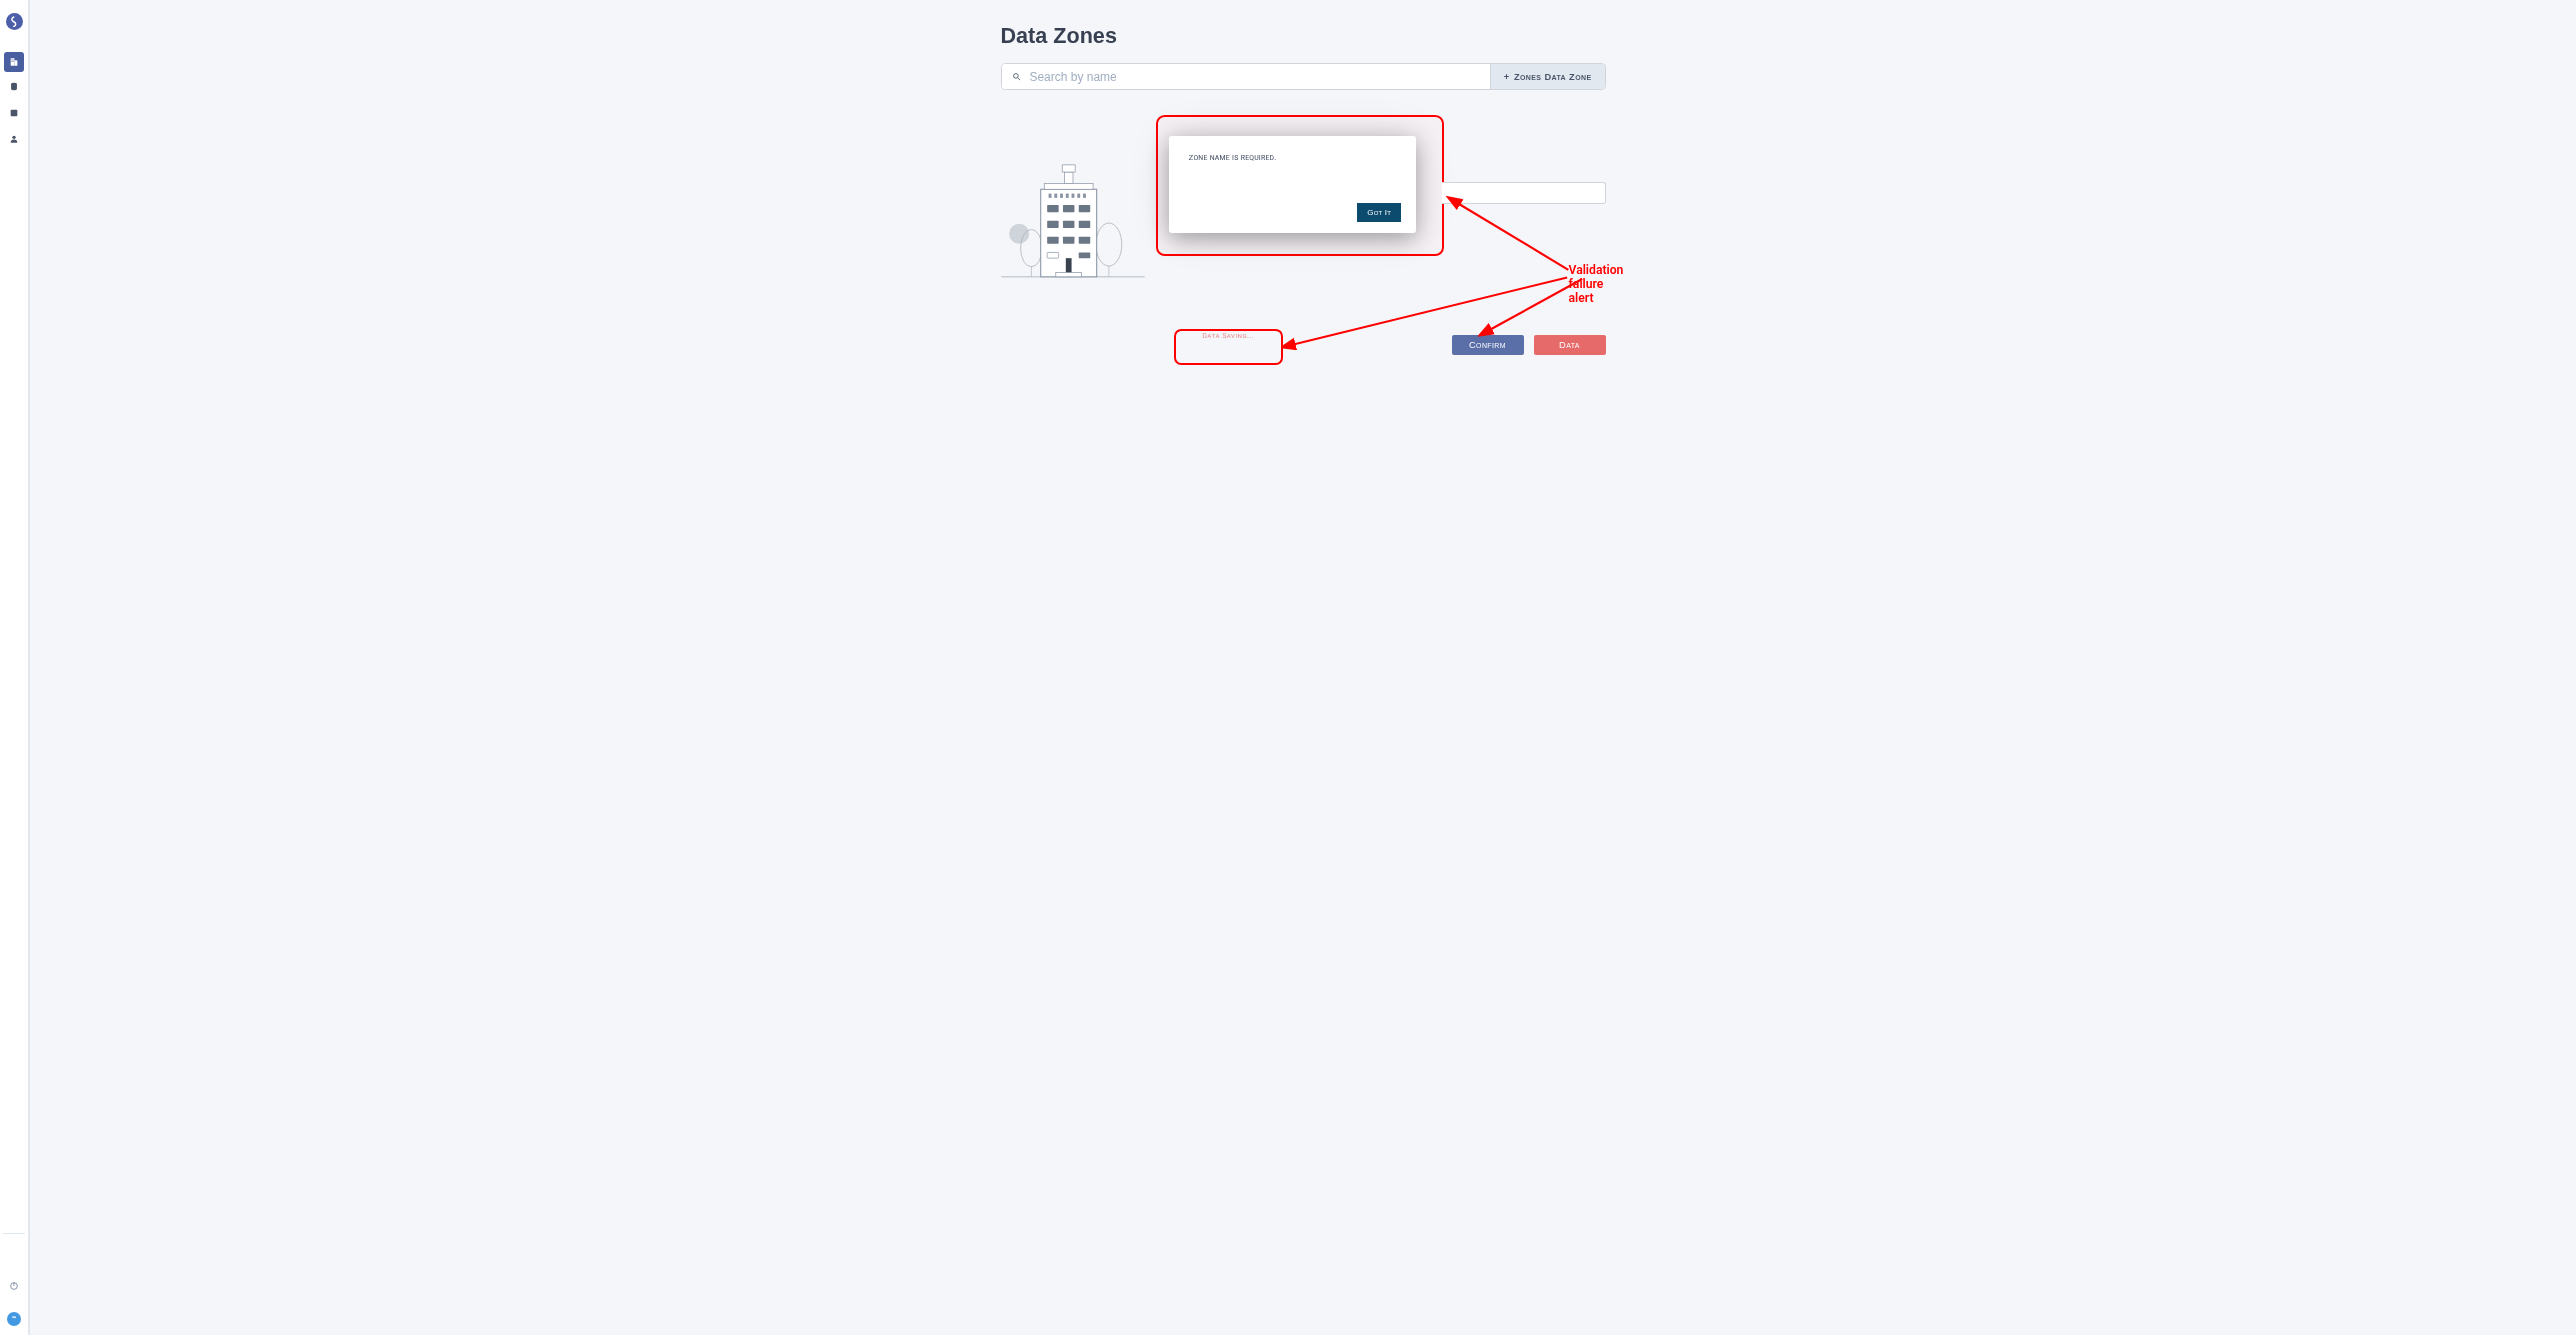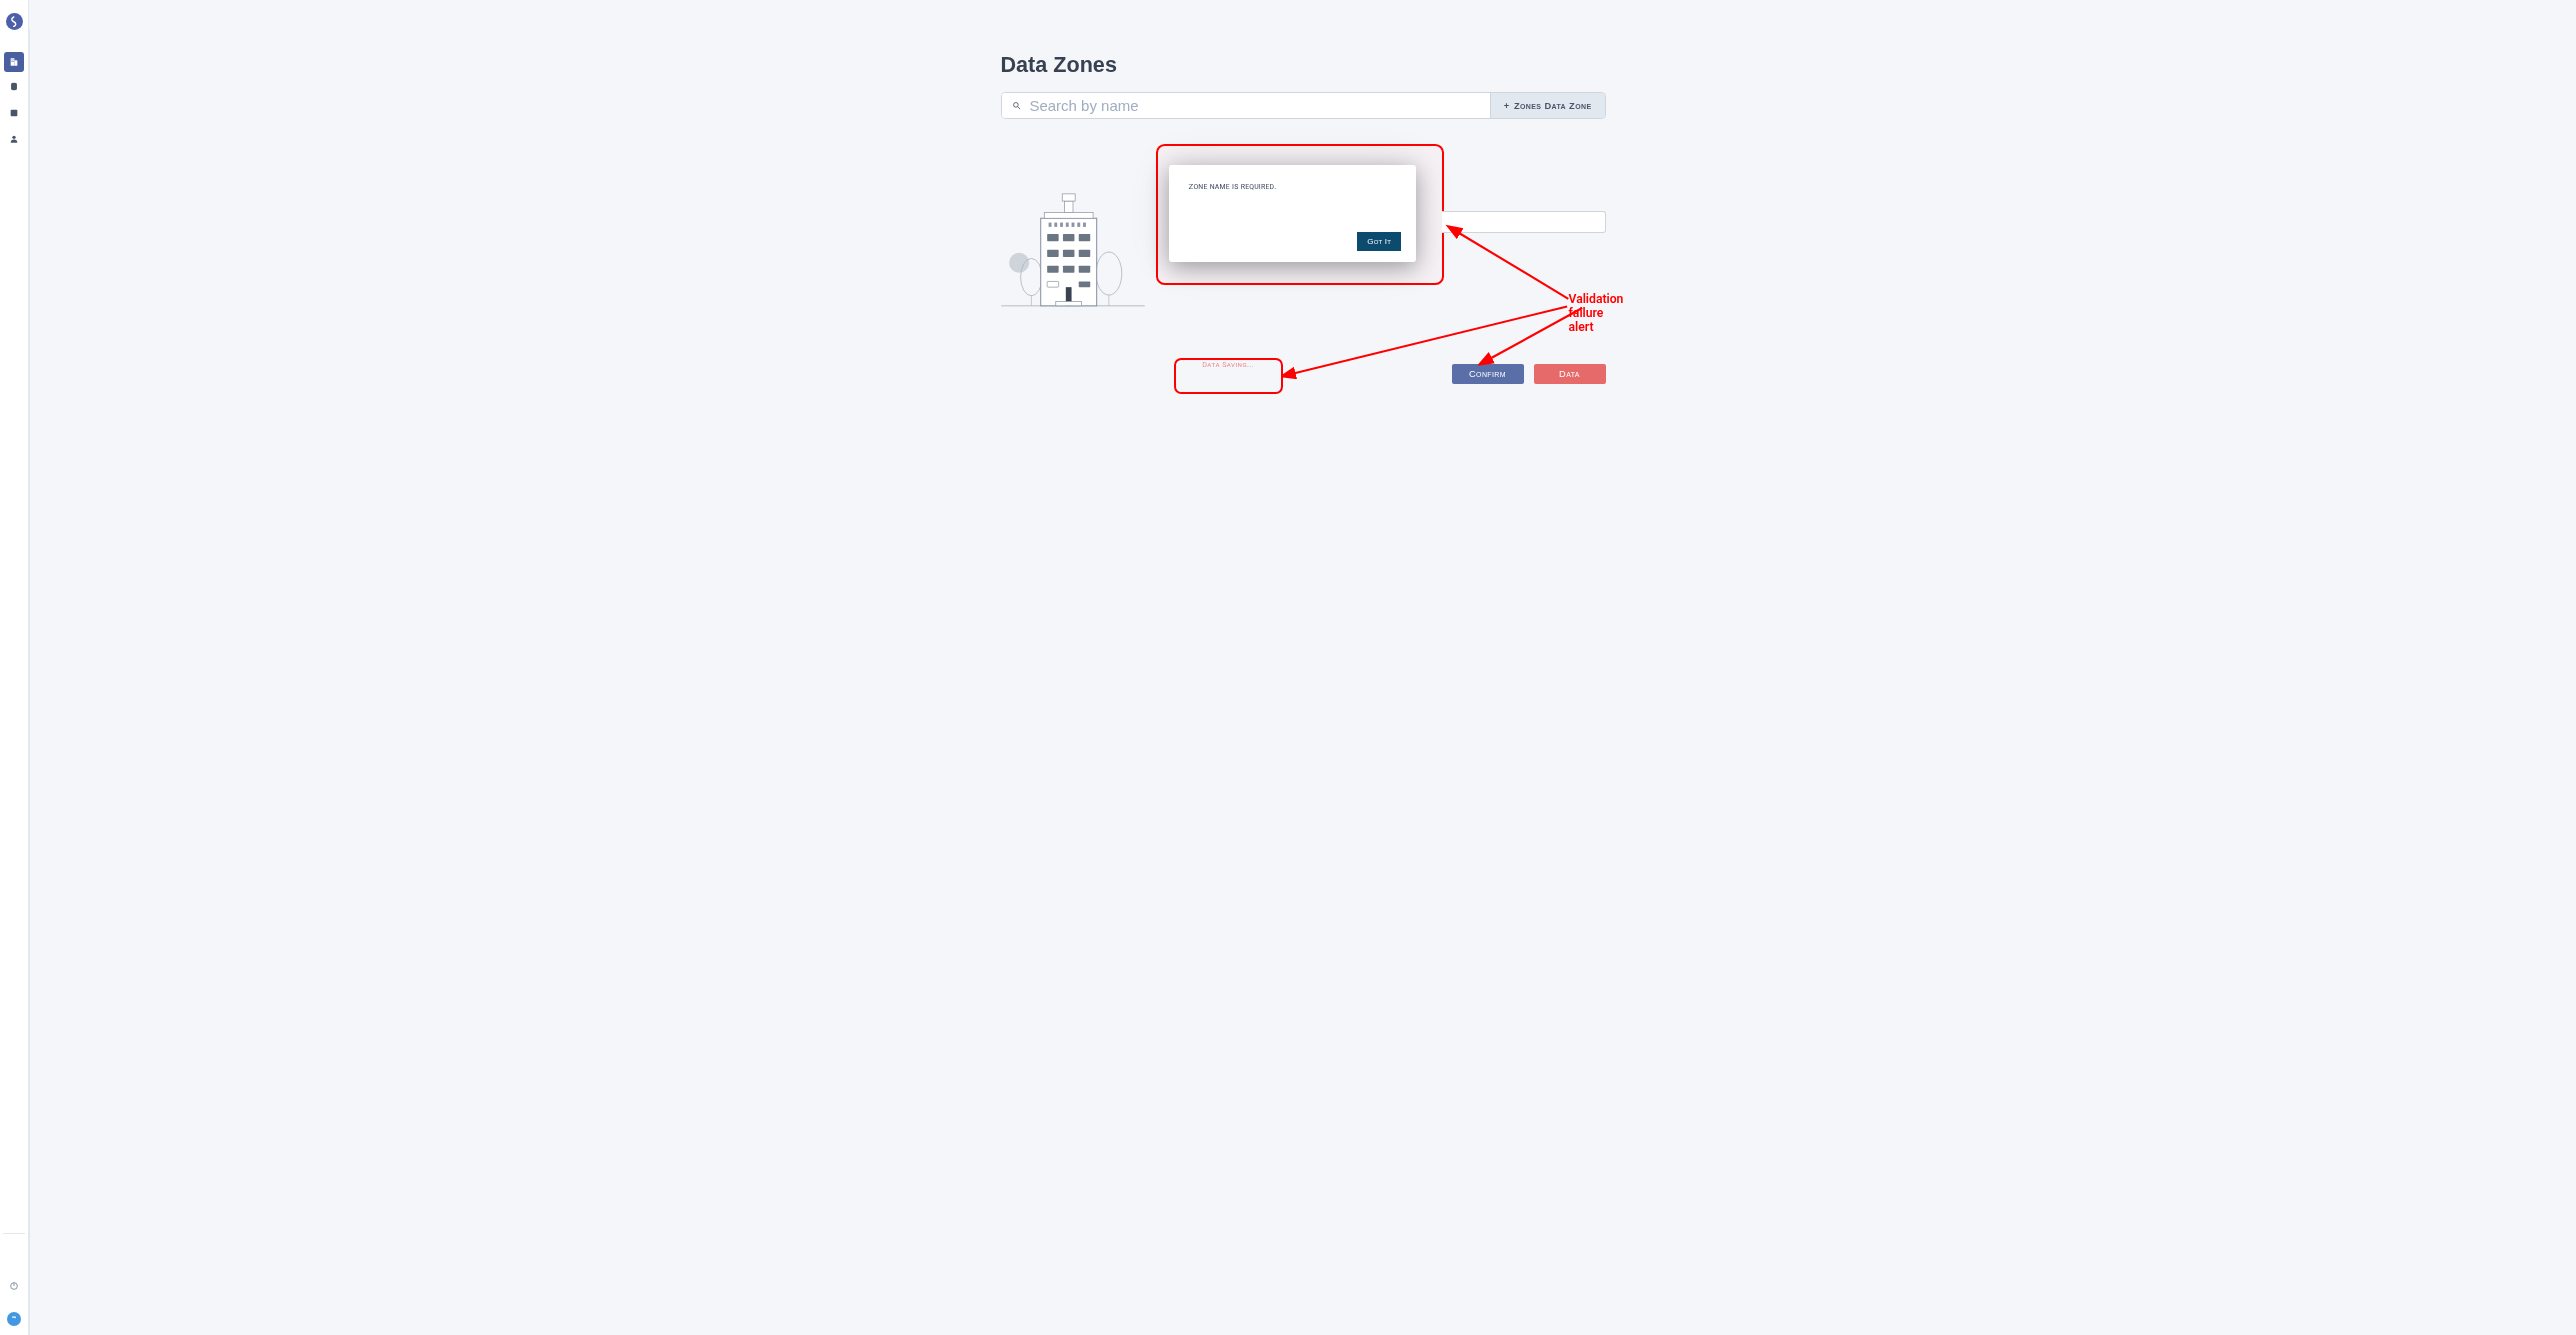--- a/index.html
+++ b/index.html
@@ -9,27 +9,27 @@
     .sidebar .logo-icon { width: 17px; height: 17px; border-radius: 50%; background: #4c5fa8; position: relative; margin-bottom: 21.6px; display:flex; align-items:center; justify-content:center; }
     .sidebar .logo-icon svg { width: 11.5px; height: 11.5px; }
     .sidebar .nav-item { width: 20px; height: 20px; border-radius: 2.9px; display: flex; align-items: center; justify-content: center; margin-bottom: 5.8px; cursor: pointer; color: #4a5568; }
     .sidebar .nav-item.active { background: #4a5fa0; color: #fff; }
     .sidebar .nav-item svg { width: 10px; height: 10px; }
     .sidebar .icon-g { fill: currentColor; }
     .sidebar .sep { position: absolute; bottom: 101px; left: 2.9px; right: 2.9px; border-top: 0.7px solid #e2e8f0; }
     .sidebar .bottom-icons { position: absolute; bottom: 8.6px; display: flex; flex-direction: column; align-items: center; gap: 10px; }
     .sidebar .power-icon { color: #718096; }
     .sidebar .badge-icon { width: 14.4px; height: 14.4px; border-radius: 50%; background: #4299e1; color: #fff; font-size: 6.5px; font-weight: bold; display: flex; align-items: center; justify-content: center; }
-    .main { flex: 1; padding: 23px 0 4px 0; display: flex; justify-content: center; border-left: 0.7px solid #e2e8f0; margin-top: 29px; }
+    .main { flex: 1; padding: 23px 0 4px 0; display: flex; justify-content: center; border-left: 0.7px solid #e2e8f0; }
     .container { width: 605px; position: relative; }
     .page-title { font-size: 21.6px; font-weight: 600; color: #374151; margin-bottom: 14.4px; font-family: Arial, sans-serif; }
     .search-row { display: flex; margin-bottom: 14.4px; border: 0.7px solid #d1d5db; border-radius: 4.3px; overflow: hidden; height: 27px; }
     .search-box { flex: 1; display: flex; align-items: center; padding: 0 10px; gap: 8.6px; background: #fff; }
     .search-box svg { width: 9.3px; height: 9.3px; color: #374151; }
-    .search-input { border: none; flex: 1; font-size: 15px; color: #a0aec0; outline: none; background: transparent; }
+    .search-input { border: none; flex: 1; font-size: 12px; color: #a0aec0; outline: none; background: transparent; }
     .search-input::placeholder { color: #a0aec0; }
     .create-btn { background: #e2e8f0; border: none; border-left: 0.7px solid #d1d5db; padding: 0 13px; font-size: 9.3px; font-weight: 600; color: #4a5568; font-variant: small-caps; letter-spacing: 0.4px; cursor: pointer; display: flex; align-items: center; gap: 4.3px; }
     .content-area { position: relative; margin-top: 29px; }
     .building-illust { position: absolute; left: 0; top: 43px; width: 144px; height: 122px; }
     .modal-highlight { position: absolute; left: 155px; top: -4.3px; width: 288px; height: 141px; border: 2.2px solid #ff0000; border-radius: 8.6px; background: rgba(255,0,0,0.02); }
     .modal { position: absolute; left: 168px; top: 17px; width: 247px; height: 97px; background: #fff; box-shadow: 0 5.8px 21.6px rgba(0,0,0,0.3), 0 0 43px rgba(0,0,0,0.1); border-radius: 2.9px; padding: 17px 14.4px 11.5px 20px; display: flex; flex-direction: column; }
     .modal-msg { font-size: 8px; font-variant: small-caps; color: #4a5568; letter-spacing: 0.2px; }
     .modal-footer { margin-top: auto; display: flex; justify-content: flex-end; }
     .gotit-btn { background: #0c4a6e; color: #fff; border: none; border-radius: 0; padding: 5px 10px; font-size: 8px; font-variant: small-caps; letter-spacing: 0.2px; cursor: pointer; }
     .field-line { position: absolute; left: 441px; top: 63px; width: 164px; height: 21.6px; border: 0.7px solid #d1d5db; border-radius: 2.9px; background: #fff; border-left: none; border-top-left-radius:0; border-bottom-left-radius:0;}

